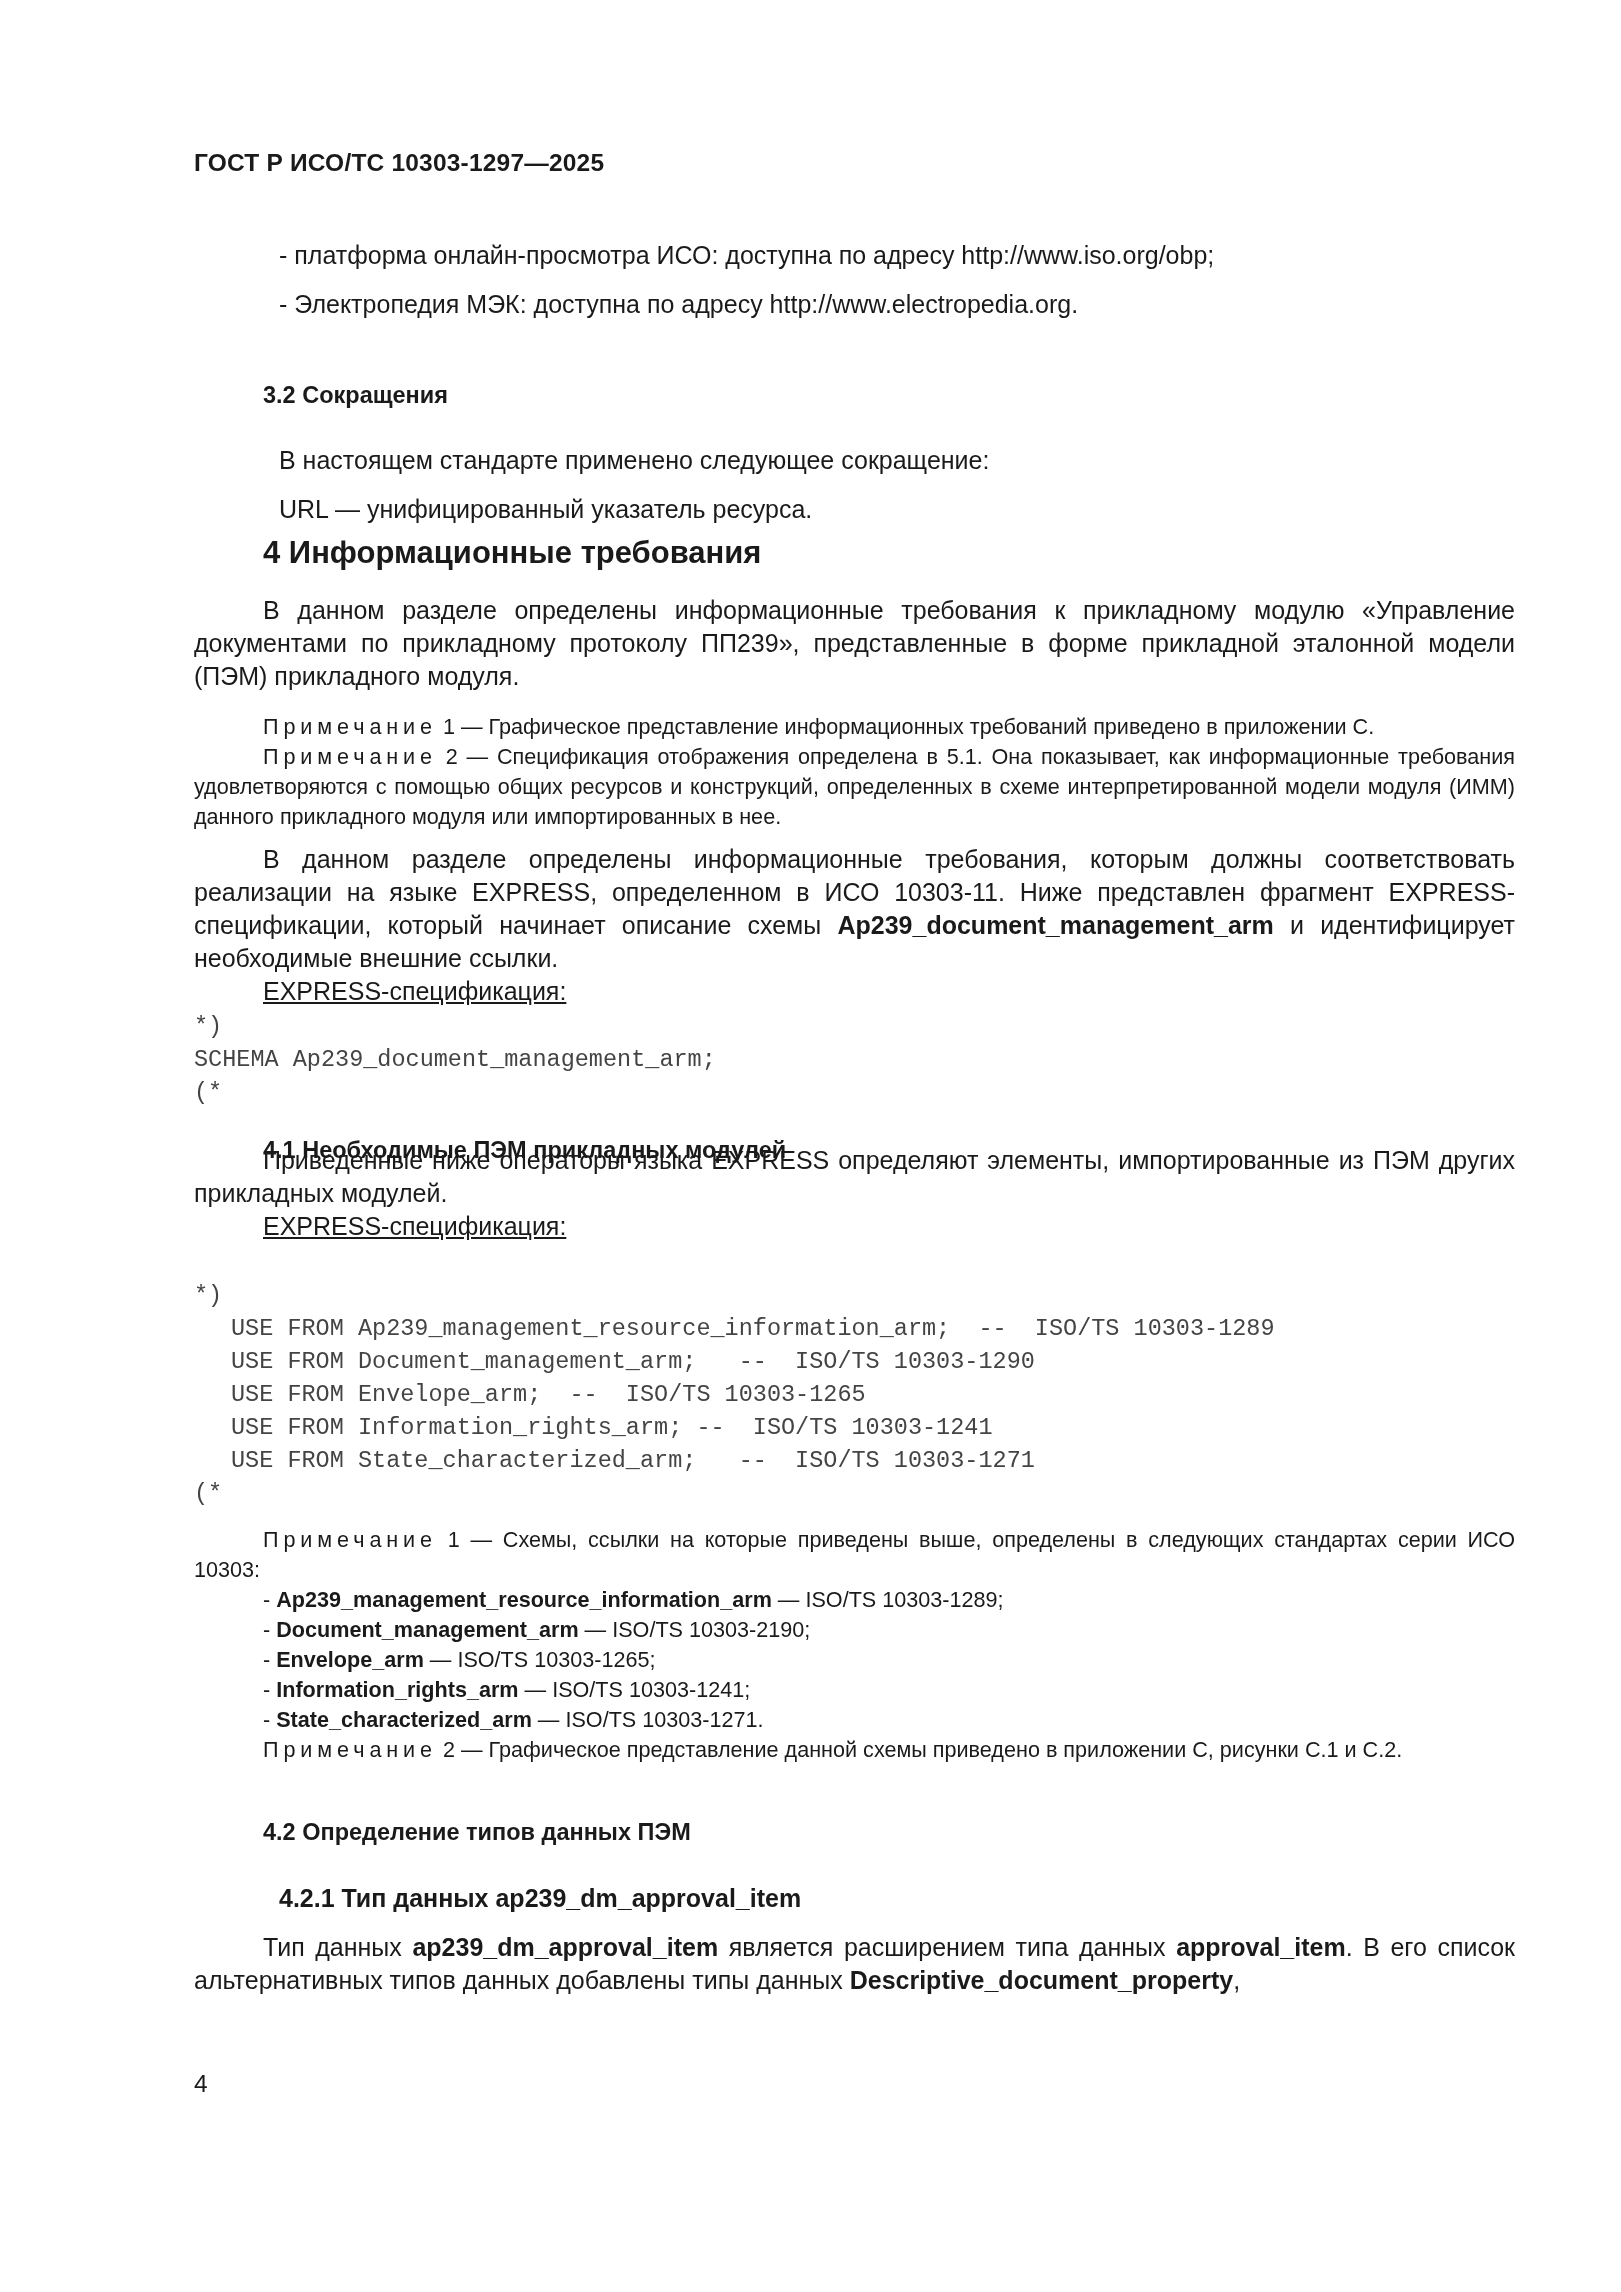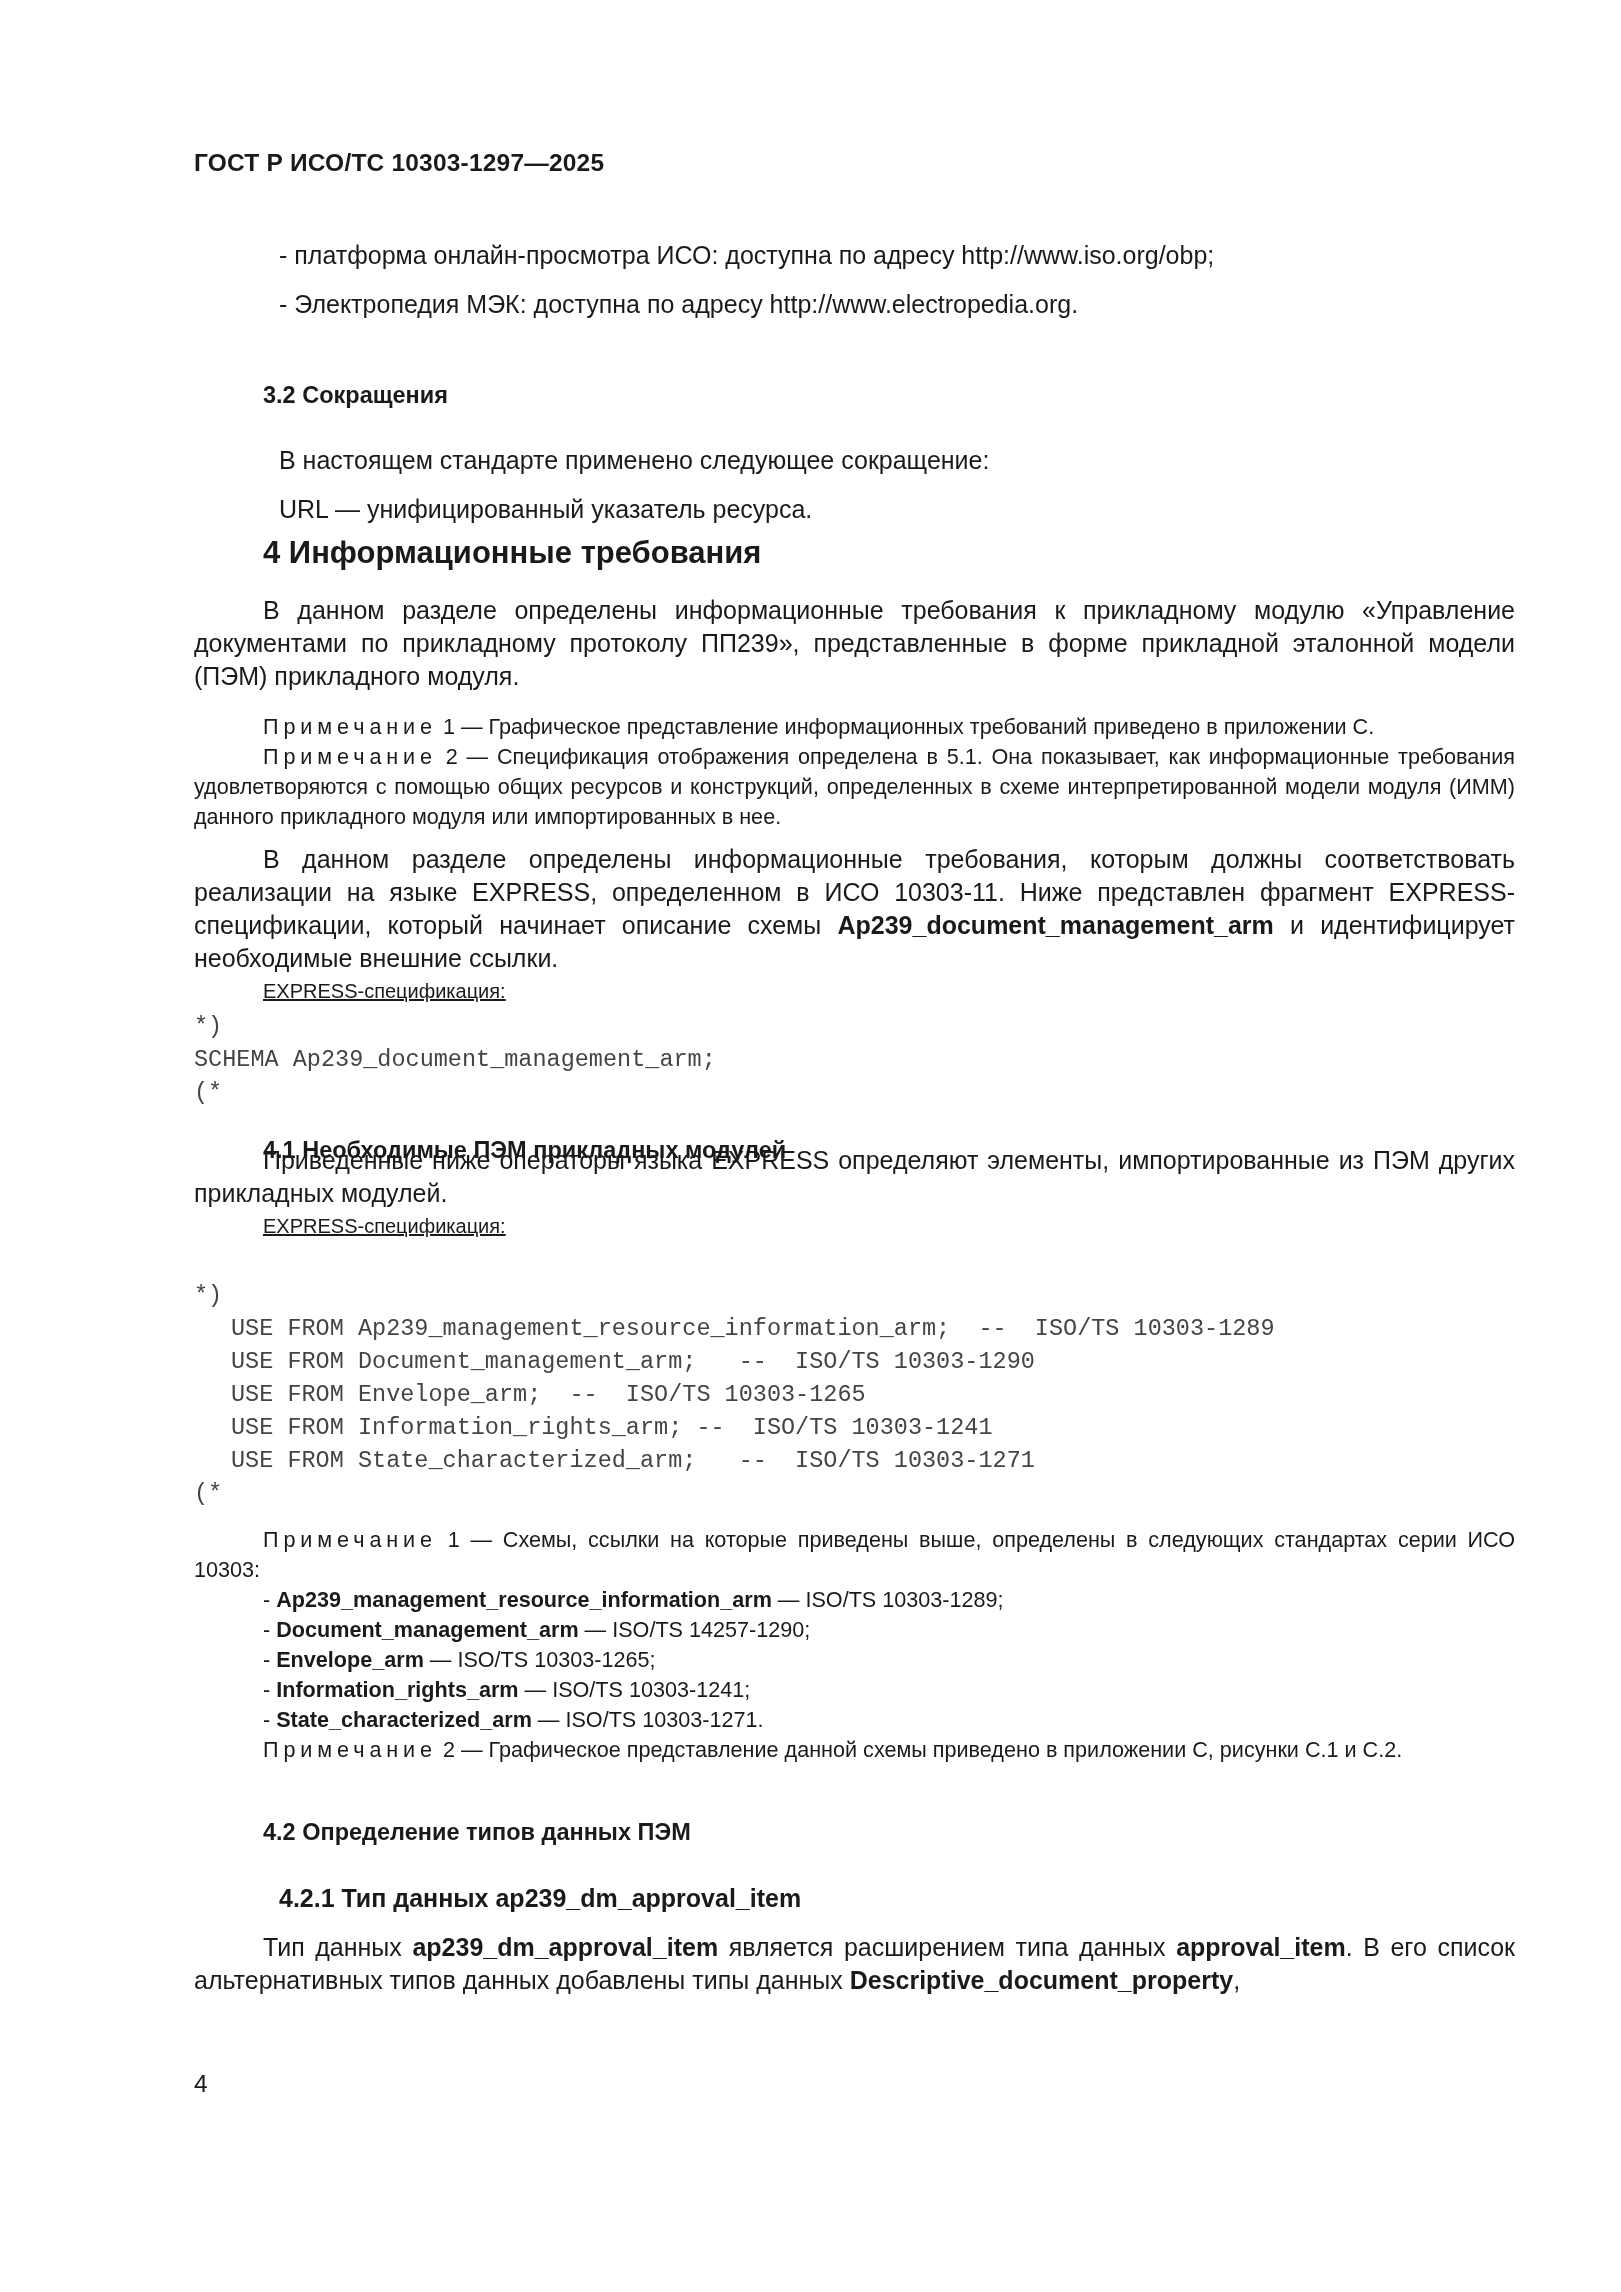--- a/index.html
+++ b/index.html
@@ -6,21 +6,21 @@
     body { width: 1621px; height: 2293px; position: relative; overflow: hidden; color: #1a1a1a; }
     .page { position: absolute; left: 0; top: 0; width: 1621px; height: 2293px; }
     .header-title { position: absolute; left: 194px; top: 149px; font-family: "Liberation Sans", sans-serif; font-weight: bold; font-size: 24.5px; letter-spacing: 0.2px; }
     .para { font-family: "Liberation Sans", sans-serif; font-size: 25px; line-height: 33px; text-align: justify; margin: 0; }
     .indent { text-indent: 69px; }
     .bullet { padding-left: 69px; font-family: "Liberation Sans", sans-serif; font-size: 25px; line-height: 33px; margin: 16px; }
     .h2 { font-family: "Liberation Sans", sans-serif; font-weight: bold; font-size: 23.5px; padding-left: 69px; margin: 0; }
     .h1 { font-family: "Liberation Sans", sans-serif; font-weight: bold; font-size: 31px; padding-left: 69px; margin: 0; }
     .note { font-family: "Liberation Sans", sans-serif; font-size: 21.6px; line-height: 30px; text-align: justify; margin: 0; }
     .note-label { letter-spacing: 4.9px; }
-    .spec-label { padding-left: 69px; font-family: "Liberation Sans", sans-serif; font-size: 20px; line-height: 33px; margin: 0; text-decoration: underline; }
+    .spec-label { padding-left: 69px; font-family: "Liberation Sans", sans-serif; font-size: 25px; line-height: 33px; margin: 0; text-decoration: underline; }
     .code { font-family: "Liberation Mono", monospace; font-size: 23.5px; line-height: 33px; color: #444444; margin: 0; white-space: pre; }
     .code-ind { padding-left: 37px; }
     b { font-weight: bold; }
     .block { position: absolute; left: 194px; width: 1321px; }
     .page-num { position: absolute; left: 194px; top: 2070px; font-family: "Liberation Sans", sans-serif; font-size: 24.5px; }
   </style>
 </head>
 <body>
 
 <div class="page">
@@ -72,21 +72,21 @@
     <p class="code code-ind">USE FROM Ap239_management_resource_information_arm;  --  ISO/TS 10303-1289</p>
     <p class="code code-ind">USE FROM Document_management_arm;   --  ISO/TS 10303-1290</p>
     <p class="code code-ind">USE FROM Envelope_arm;  --  ISO/TS 10303-1265</p>
     <p class="code code-ind">USE FROM Information_rights_arm; --  ISO/TS 10303-1241</p>
     <p class="code code-ind">USE FROM State_characterized_arm;   --  ISO/TS 10303-1271</p>
     <p class="code">(*</p>
   </div>
   <div class="block" style="top:1525px;">
     <p class="note indent"><span class="note-label">Примечание</span><span> 1 — Схемы, ссылки на которые приведены выше, определены в следующих стандартах серии ИСО 10303:</span></p>
     <p class="note" style="padding-left:69px;">- <b>Ap239_management_resource_information_arm</b><span> — ISO/TS 10303-1289;</span></p>
-    <p class="note" style="padding-left:69px;">- <b>Document_management_arm</b><span> — ISO/TS 14257-1290;</span></p>
+    <p class="note" style="padding-left:69px;">- <b>Document_management_arm</b><span> — ISO/TS 10303-2190;</span></p>
     <p class="note" style="padding-left:69px;">- <b>Envelope_arm</b><span> — ISO/TS 10303-1265;</span></p>
     <p class="note" style="padding-left:69px;">- <b>Information_rights_arm</b><span> — ISO/TS 10303-1241;</span></p>
     <p class="note" style="padding-left:69px;">- <b>State_characterized_arm</b><span> — ISO/TS 10303-1271.</span></p>
     <p class="note indent"><span class="note-label">Примечание</span><span> 2 — Графическое представление данной схемы приведено в приложении C, рисунки C.1 и C.2.</span></p>
   </div>
 
   <div class="block" style="top:1819px;">
     <p class="h2">4.2 Определение типов данных ПЭМ</p>
   </div>
   <div class="block" style="top:1866px;">

